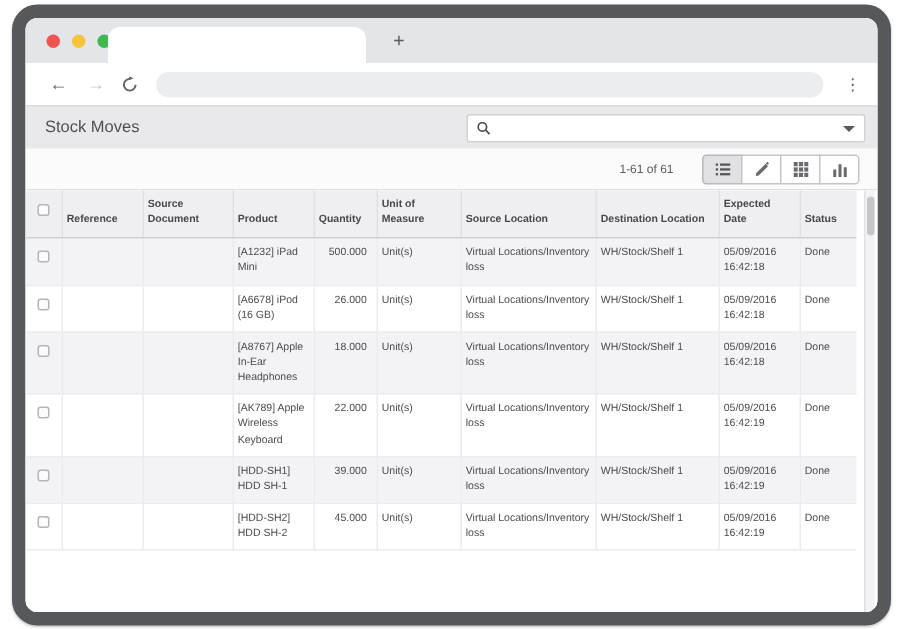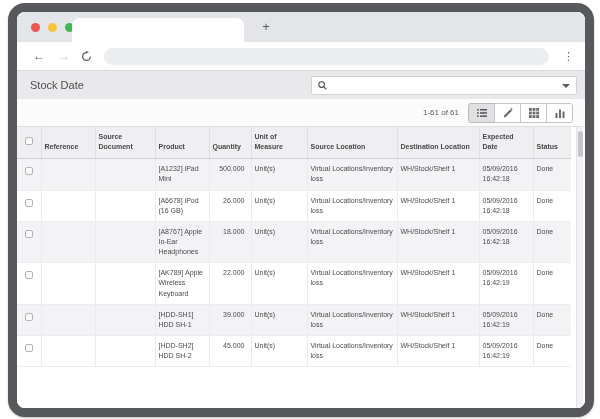--- a/index.html
+++ b/index.html
@@ -64,21 +64,21 @@
   .caret-down {
     width: 0; height: 0; border-left: 4px solid transparent; border-right: 4px solid transparent;
     border-top: 4px solid #5a5a5e;
   }
 
   
   .control-row {
     height: 28px; background: #fbfbfc; border-bottom: 1px solid #e0e0e3;
     display: flex; align-items: center; justify-content: flex-end; padding-right: 12px;
   }
-  .pager-text { font-size: 8px; color: #5b5b5d; margin-right: 9px; }
+  .pager-text { font-size: 8px; color: #5b5b5d; margin-right: 19px; }
   .btn-group { display: flex; }
   .vbtn {
     width: 27px; height: 20px; background: #fff; border: 1px solid #c5c5c8;
     display: flex; align-items: center; justify-content: center; margin-left: -1px; cursor: pointer;
   }
   .vbtn:first-child { border-radius: 3px 0 0 3px; margin-left: 0; }
   .vbtn:last-child { border-radius: 0 3px 3px 0; }
   .vbtn.active { background: #e1e1e4; border-color: #b9b9bd; }
   .vbtn svg { display: block; }
 
@@ -140,21 +140,21 @@
       <span class="navicon disabled">→</span>
       <svg class="reload-svg" width="11" height="11" viewBox="0 0 11 11">
         <path d="M5.5 1.6 A3.9 3.9 0 1 0 9.4 5.5" fill="none" stroke="#5f6368" stroke-width="1.3"></path>
         <polygon points="5.2,0 9.2,1.8 5.2,3.6" fill="#5f6368" transform="translate(1.2,-0.2) scale(0.75)"></polygon>
       </svg>
       <input class="urlbar" type="text" value="" style="">
       <span class="kebab">⋮</span>
     </div>
 
     <div class="app-header">
-      <div class="page-title">Stock Date</div>
+      <div class="page-title">Stock Moves</div>
       <div class="searchbox">
         <svg width="9" height="9" viewBox="0 0 9 9">
           <circle cx="3.6" cy="3.6" r="2.8" fill="none" stroke="#4a4a4e" stroke-width="1.1"></circle>
           <line x1="5.8" y1="5.8" x2="8.4" y2="8.4" stroke="#4a4a4e" stroke-width="1.1"></line>
         </svg>
         <input type="text" value="" style="">
         <span class="caret-down"></span>
       </div>
     </div>
 

